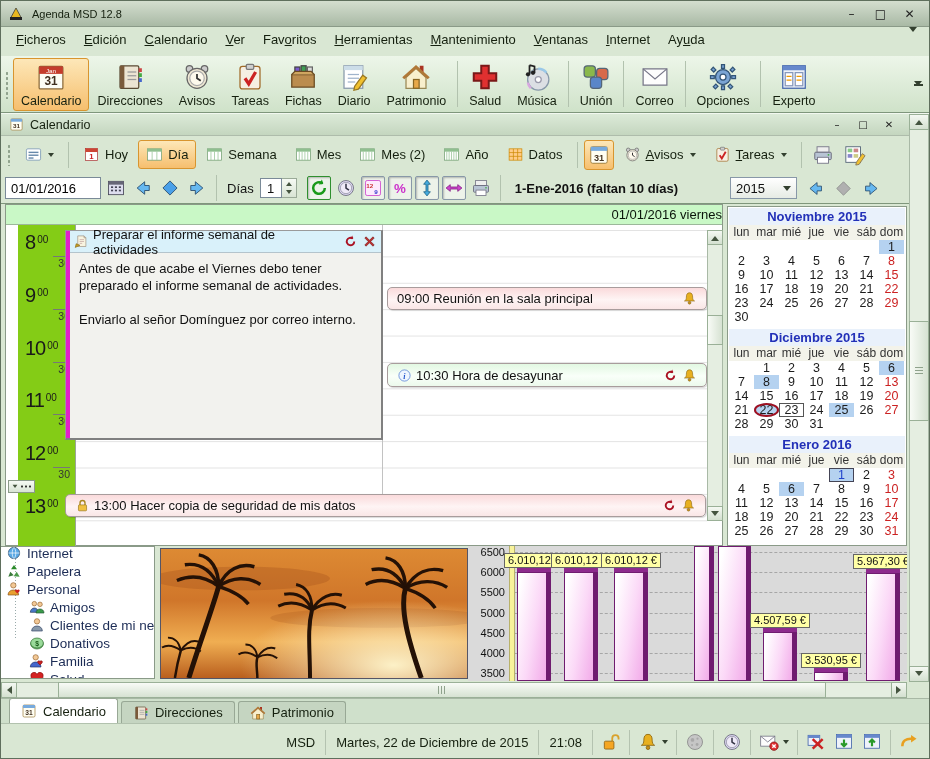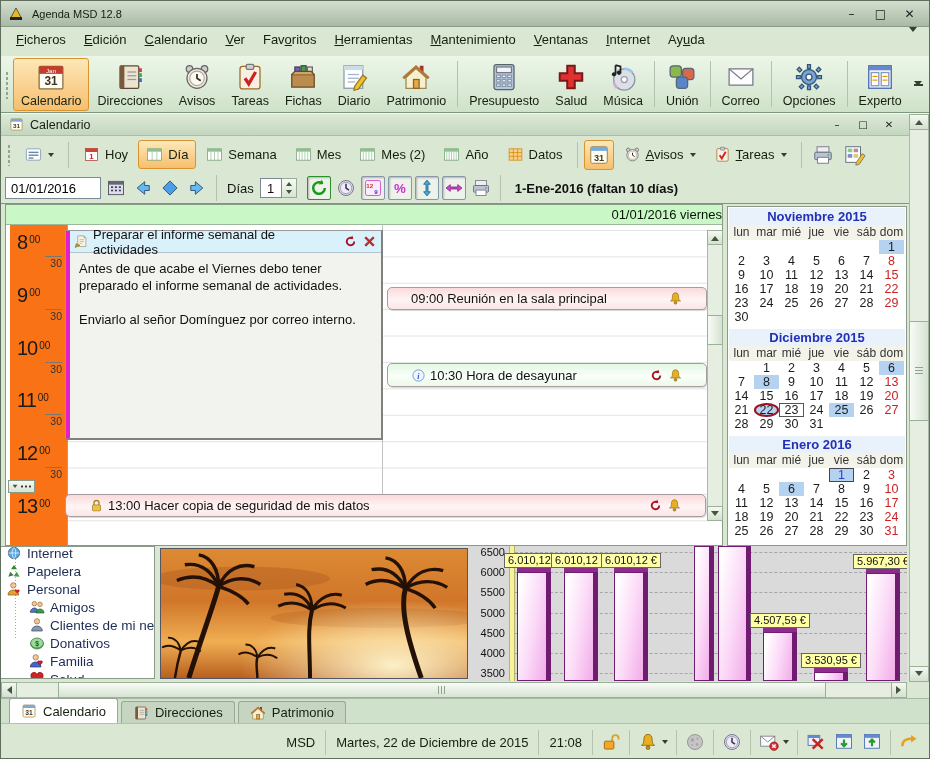--- a/index.html
+++ b/index.html
@@ -76,40 +76,40 @@
   .dlabel{font-size:13px;padding:0 3px;}
   .info{font-weight:bold;font-size:13px;margin-left:7px;white-space:nowrap;}
   #yearbox{position:absolute;left:729px;top:176px;display:flex;gap:9px;align-items:center;}
   .combo{width:67px;height:22px;background:linear-gradient(#ffffff,#e6ebe4);border:1px solid #8898a8;
          display:flex;align-items:center;justify-content:space-between;padding:0 5px;font-size:13px;}
   #yearbox .ic{width:19px;height:19px;}
   
   #dayview{left:4px;top:203px;width:718px;height:342px;background:#fff;border:1px solid #8a9a88;}
   #dvheader{position:absolute;left:0;top:0;width:100%;height:20px;background:#c9f8c6;
             border-bottom:1px solid #9cb89a;text-align:right;line-height:19px;font-size:13px;color:#0a140a;}
-  #timecol{position:absolute;left:4px;top:20px;width:58px;height:321px;background:#f97316;border-right:1px solid #9aa598;}
+  #timecol{position:absolute;left:12px;top:20px;width:58px;height:321px;background:#84cc16;border-right:1px solid #9aa598;}
   .hourblk{position:absolute;left:0;width:100%;height:53px;}
   .hour-big{font-size:20px;color:#1a1a1a;line-height:20px;padding-left:7px;letter-spacing:-1px;}
   .hour-min{font-size:10px;vertical-align:6px;letter-spacing:0;margin-left:2px;color:#1a1a1a;}
   .half{position:absolute;top:26px;right:5px;font-size:10.5px;color:#333;border-top:1px solid #777;
         width:17px;text-align:right;}
   #gridbg{position:absolute;left:58px;top:20px;width:643px;height:321px;
           background-image:linear-gradient(to bottom,#e3e3e3 1px,transparent 1px);
           background-size:100% 26.4px;background-position:0 5px;}
   #vmid{position:absolute;left:376px;top:20px;width:1px;height:269px;background:#c2c2c2;}
   #taskbox{position:absolute;left:59px;top:25px;width:318px;height:210px;background:#f2f2ee;
            border:1px solid #9a9a9a;border-right:2px solid #808080;border-bottom:2px solid #808080;}
   #taskbar{position:absolute;left:0;top:0;width:4px;height:100%;background:#e31fc9;}
   #taskhead{position:absolute;left:4px;top:0;right:0;height:22px;background:#d9f1fa;border-bottom:1px solid #b4c4cc;
             display:flex;align-items:center;gap:4px;padding:0 4px;font-size:13px;}
   #taskhead .ic{width:15px;height:15px;}
   #taskhead .sp{flex:1;}
   #taskbody{position:absolute;left:4px;top:22px;right:0;bottom:0;padding:7px 9px;font-size:13px;line-height:17px;color:#101010;}
   .event{position:absolute;height:23px;border:1px solid #a89c9c;border-radius:5px;display:flex;align-items:center;
-         gap:4px;padding:0 23px;font-size:13px;box-shadow:1px 1px 1px rgba(0,0,0,.15);}
+         gap:4px;padding:0 9px;font-size:13px;box-shadow:1px 1px 1px rgba(0,0,0,.15);}
   .ev-pink{background:linear-gradient(#fadadb,#fef4f4 55%,#fae6e6);}
   .ev-green{background:linear-gradient(#e2f8e2,#f9fff9 55%,#ecfaec);}
   .event .sp{flex:1;}
   .event .ic{width:15px;height:15px;}
   #progress{position:absolute;left:61px;top:315px;width:638px;height:19px;border:1px solid #8a8a8a;background:#fff;}
   #progfill{position:absolute;left:1px;top:1px;bottom:1px;background:linear-gradient(#86f57e,#2fca2f);}
   #proglabel{position:absolute;width:100%;text-align:center;line-height:17px;font-size:13px;color:#000;}
   #morebtn{position:absolute;left:2px;top:275px;width:27px;height:13px;background:linear-gradient(#f6faf4,#d8e4d4);
            border:1px solid #8a9a88;display:flex;align-items:center;justify-content:center;gap:2px;}
   #morebtn .t-dn{transform:scale(.8);}
@@ -289,40 +289,20 @@
             <path d="M1.8 13L12 4l10.2 9" fill="none" stroke="#b07838" stroke-width="2.4"></path>
             <rect x="10" y="14" width="4.5" height="7" fill="#e8a848" stroke="#886622"></rect>
           </svg>
         </span>
         <span class="lbl">Patrimonio</span>
       </div>
       <div class="tbsep"></div>
       <div class="tbi">
         <span class="ic">
           <svg viewBox="0 0 24 24" xmlns="http://www.w3.org/2000/svg">
-            <rect x="4" y="2" width="16" height="20" rx="2" fill="#b9c6e0" stroke="#566"></rect>
-            <rect x="6" y="4" width="12" height="4.5" fill="#eef4f8" stroke="#778"></rect>
-            <g fill="#f2f6fa" stroke="#89a">
-              <rect x="6" y="10.5" width="3" height="2"></rect>
-              <rect x="10.5" y="10.5" width="3" height="2"></rect>
-              <rect x="15" y="10.5" width="3" height="2"></rect>
-              <rect x="6" y="14" width="3" height="2"></rect>
-              <rect x="10.5" y="14" width="3" height="2"></rect>
-              <rect x="15" y="14" width="3" height="2"></rect>
-              <rect x="6" y="17.5" width="3" height="2"></rect>
-              <rect x="10.5" y="17.5" width="3" height="2"></rect>
-              <rect x="15" y="17.5" width="3" height="2"></rect>
-            </g>
-          </svg>
-        </span>
-        <span class="lbl">Presupuesto</span>
-      </div>
-      <div class="tbi">
-        <span class="ic">
-          <svg viewBox="0 0 24 24" xmlns="http://www.w3.org/2000/svg">
             <path d="M9 3h6v6h6v6h-6v6H9v-6H3V9h6z" fill="#e03030" stroke="#7a1818" stroke-width="1.6"></path>
           </svg>
         </span>
         <span class="lbl">Salud</span>
       </div>
       <div class="tbi">
         <span class="ic">
           <svg viewBox="0 0 24 24" xmlns="http://www.w3.org/2000/svg">
             <circle cx="13" cy="14" r="8.5" fill="#dcdfe4" stroke="#8899aa"></circle>
             <path d="M13 5.5a8.5 8.5 0 016.5 3" stroke="#9ac8e8" fill="none" stroke-width="2"></path>
@@ -677,20 +657,41 @@
           <svg viewBox="0 0 24 24" xmlns="http://www.w3.org/2000/svg">
             <rect x="5.5" y="3" width="13" height="6" fill="#eee" stroke="#778"></rect>
             <rect x="3" y="9" width="18" height="8" rx="1" fill="#b8c4d4" stroke="#667"></rect>
             <rect x="6" y="14.5" width="12" height="6.5" fill="#fff" stroke="#778"></rect>
             <circle cx="18" cy="11.8" r="1" fill="#4a4"></circle>
           </svg>
         </span>
       </span>
     <span class="vsep"></span>
     <span class="info">1-Ene-2016 (faltan 10 días)</span>
+  </div>
+  <div id="yearbox">
+    <span class="combo">
+      <span>2015</span>
+      <span class="chev"></span>
+    </span>
+    <span class="ic" style="width:19px;height:19px">
+        <svg viewBox="0 0 24 24" xmlns="http://www.w3.org/2000/svg">
+          <path d="M14 4.5L5 12l9 7.5v-4.5h5.5v-6H14z" fill="#66b8f0" stroke="#224466"></path>
+        </svg>
+      </span>
+    <span class="ic" style="width:19px;height:19px">
+        <svg viewBox="0 0 24 24" xmlns="http://www.w3.org/2000/svg">
+          <path d="M12 3.5L20.5 12 12 20.5 3.5 12z" fill="#b0b0b0" stroke="#888"></path>
+        </svg>
+      </span>
+    <span class="ic" style="width:19px;height:19px">
+        <svg viewBox="0 0 24 24" xmlns="http://www.w3.org/2000/svg">
+          <path d="M10 4.5L19 12l-9 7.5v-4.5H4.5v-6H10z" fill="#66b8f0" stroke="#224466"></path>
+        </svg>
+      </span>
   </div>
 
   <div id="dayview" class="abs">
     <div id="dvheader">01/01/2016 viernes</div>
     <div id="gridbg"></div>
     <div id="vmid"></div>
     <div id="timecol">
         <div class="hourblk" style="top: 5px;">
           <div class="hour-big">8<span class="hour-min">00</span></div>
           <div class="half">30</div>

